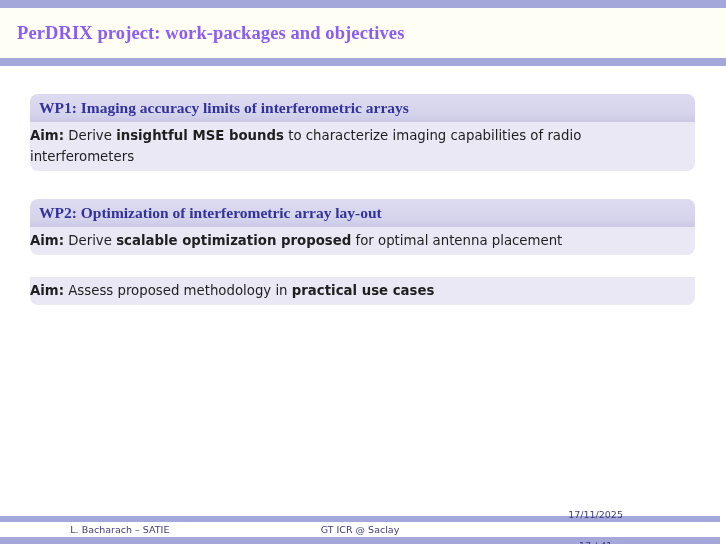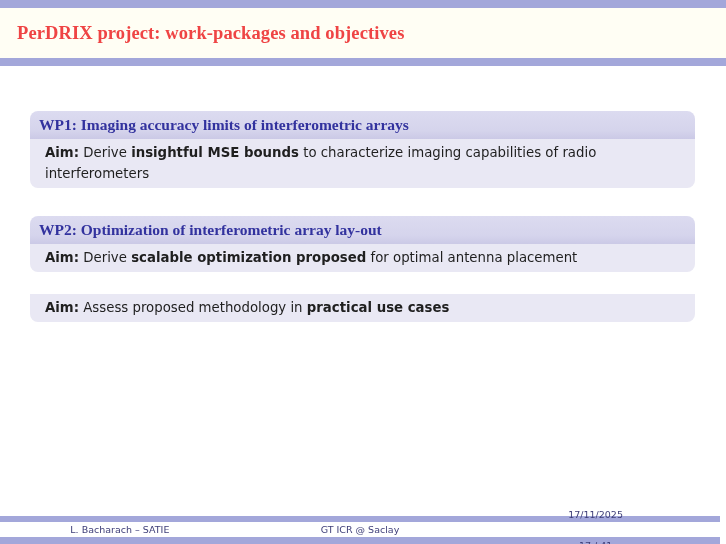--- a/index.html
+++ b/index.html
@@ -21,53 +21,53 @@
     position: absolute; top: 8px; left: 0; right: 0; height: 50px;
     background: #fffef4;
     display: flex; align-items: center;
   }
   .slide-title {
     margin: 0;
     padding-left: 17px;
     font-family: "Liberation Serif", "DejaVu Serif", serif;
     font-weight: bold;
     font-size: 18.5px;
-    color: #ef4444;
+    color: #8b5cf6;
     letter-spacing: 0.1px;
   }
   .title-underline-bar {
     position: absolute; top: 58px; left: 0; right: 0; height: 8px;
     background: #a3a7da;
   }
 
   
   .blocks {
     position: absolute; top: 66px; left: 30px; width: 665px;
   }
   .block { border-radius: 0; }
-  .block-wp1 { margin-top: 45px; }
+  .block-wp1 { margin-top: 28px; }
   .block-wp2 { margin-top: 28px; }
   .block-wp3 { margin-top: 22px; }
   .block-header {
     height: 28px;
     line-height: 28px;
     border-radius: 8px 8px 0 0;
     background: linear-gradient(180deg, #dcdbf0 0%, #d5d4ec 70%, #cbc9e6 100%);
     padding-left: 9px;
     font-family: "Liberation Serif", "DejaVu Serif", serif;
     font-weight: bold;
     font-size: 15.5px;
     color: #32329e;
     white-space: nowrap;
     overflow: hidden;
   }
   .block-body {
     background: #e9e8f4;
     border-radius: 0 0 8px 8px;
-    padding: 3px 8px 4px 15px;
+    padding: 3px 8px 4px 0;
     font-size: 13.3px;
     line-height: 21px;
     color: #1f1f1f;
   }
   .block-body .b { font-weight: bold; }
 
   
   .footer {
     position: absolute; left: 0; right: 6px; bottom: 0;
   }

